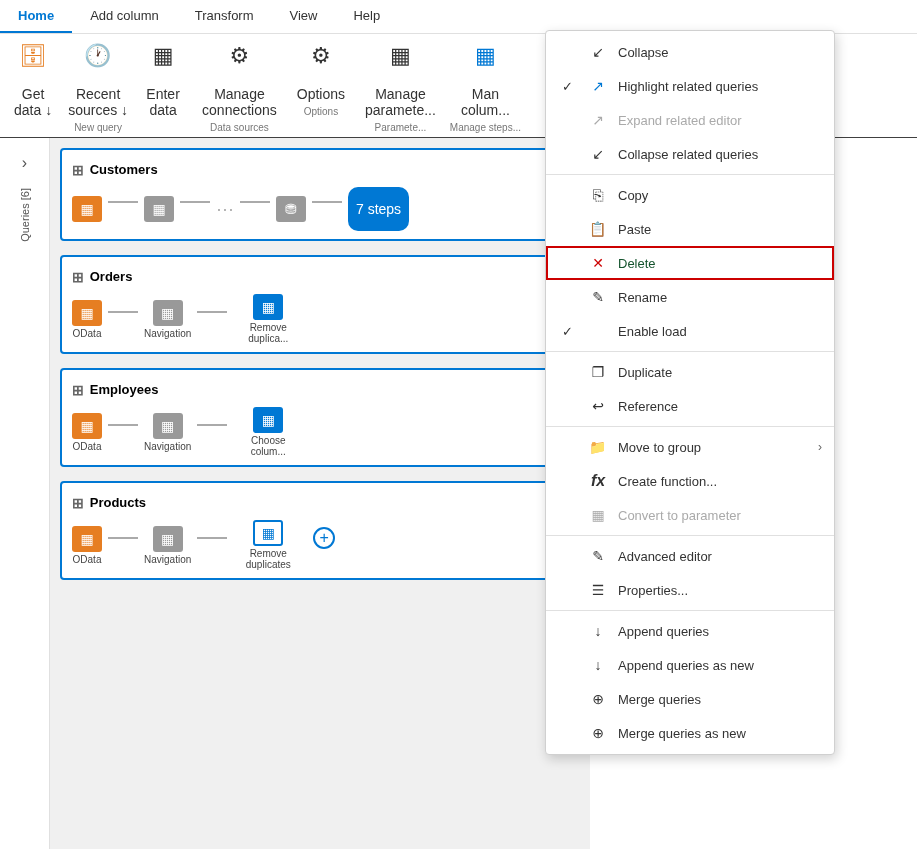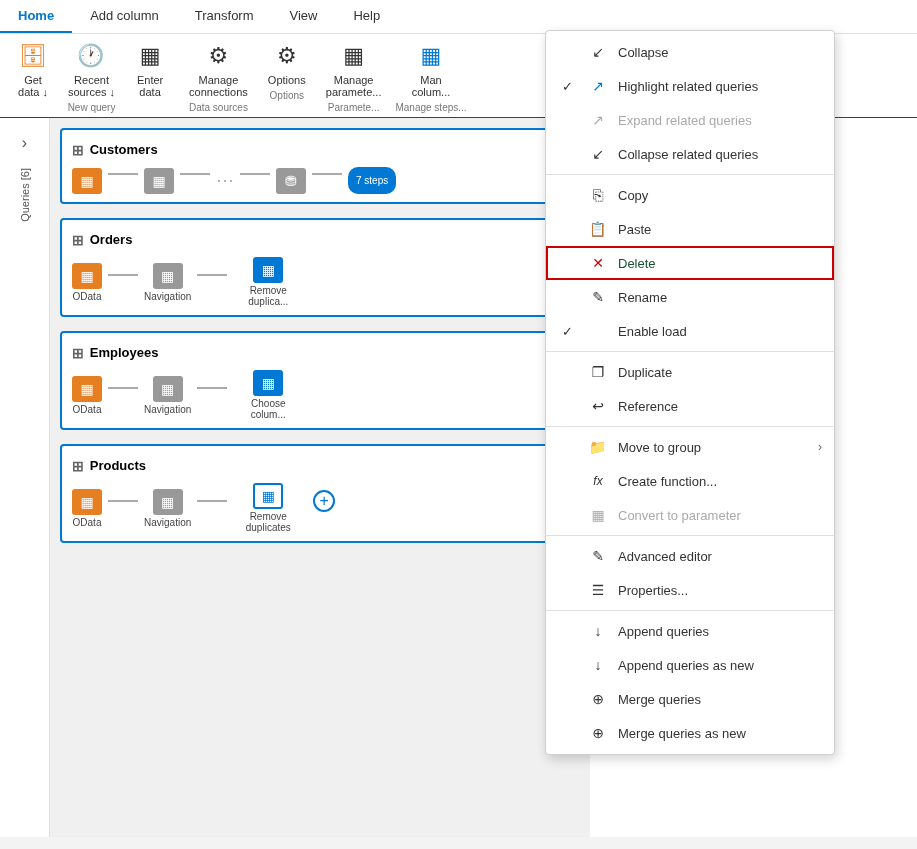--- a/index.html
+++ b/index.html
@@ -6,21 +6,21 @@
     body { font-family: 'Segoe UI', Arial, sans-serif; font-size: 13px; background: #f3f3f3; width: 917px; height: 849px; overflow: hidden; position: relative; }
 
     
     .ribbon { background: #fff; border-bottom: 1px solid #404040; }
     .ribbon-tabs { display: flex; border-bottom: 1px solid #e0e0e0; }
     .ribbon-tab { padding: 8px 18px; font-size: 13px; cursor: pointer; color: #333; }
     .ribbon-tab.active { color: #0078d4; border-bottom: 2px solid #0078d4; font-weight: 600; }
     .ribbon-content { display: flex; padding: 4px 8px; gap: 8px; align-items: flex-start; }
     .ribbon-btn { display: flex; flex-direction: column; align-items: center; cursor: pointer; padding: 2px 6px; border-radius: 3px; min-width: 50px; }
     .ribbon-btn .icon { width: 32px; height: 32px; display: flex; align-items: center; justify-content: center; font-size: 22px; }
-    .ribbon-btn .label { font-size: 11px; color: #333; text-align: center; margin-top: 2px; }
+    .ribbon-btn .label { font-size: 14px; color: #333; text-align: center; margin-top: 14px; }
     .ribbon-group-label { font-size: 10px; color: #777; text-align: center; width: 100%; margin-top: 2px; }
     .ribbon-group-wrap { display: flex; flex-direction: column; align-items: center; }
     .ribbon-group-items { display: flex; gap: 4px; align-items: flex-start; }
 
     
     .main { display: flex; height: calc(849px - 130px); }
 
     
     .sidebar { width: 50px; background: #fff; border-right: 1px solid #e0e0e0; display: flex; flex-direction: column; align-items: center; padding-top: 10px; }
     .sidebar-toggle { cursor: pointer; font-size: 16px; color: #555; padding: 6px; }
@@ -35,21 +35,21 @@
     .query-menu-btn { font-size: 16px; color: #666; cursor: pointer; padding: 2px 4px; }
     .query-steps { display: flex; align-items: center; gap: 4px; flex-wrap: nowrap; }
     .step-node { display: flex; flex-direction: column; align-items: center; }
     .step-icon { width: 30px; height: 26px; display: flex; align-items: center; justify-content: center; border-radius: 3px; }
     .step-icon.orange { background: #e67e22; color: white; font-size: 14px; }
     .step-icon.gray { background: #999; color: white; font-size: 14px; }
     .step-icon.blue { background: #0078d4; color: white; font-size: 14px; }
     .step-icon.blue-outline { border: 2px solid #0078d4; color: #0078d4; font-size: 14px; background: white; }
     .step-label { font-size: 10px; color: #444; margin-top: 2px; text-align: center; max-width: 70px; }
     .step-connector { width: 30px; height: 2px; background: #aaa; margin: 0 2px; margin-bottom: 14px; }
-    .steps-badge { background: #0078d4; color: white; border-radius: 10px; font-size: 10px; padding: 8px 8px; }
+    .steps-badge { background: #0078d4; color: white; border-radius: 10px; font-size: 14px; padding: 14px 8px; }
     .step-dot { width: 12px; height: 12px; border-radius: 50%; border: 2px solid #aaa; background: white; margin-bottom: 14px; }
     .step-dot.right { position: absolute; right: -7px; top: 50%; }
 
     
     .context-menu { position: absolute; top: 30px; left: 545px; background: #fff; border: 1px solid #d0d0d0; box-shadow: 2px 4px 12px rgba(0,0,0,0.18); border-radius: 4px; width: 290px; z-index: 100; padding: 4px 0; }
     .menu-item { display: flex; align-items: center; gap: 10px; padding: 7px 16px; cursor: pointer; font-size: 13px; color: #333; position: relative; }
     .menu-item.disabled { color: #aaa; cursor: default; }
     .menu-item.highlighted { outline: 2px solid #c00; outline-offset: -2px; }
     .menu-item .check { width: 16px; font-size: 13px; color: #333; flex-shrink: 0; }
     .menu-item .mi-icon { width: 20px; height: 20px; display: flex; align-items: center; justify-content: center; flex-shrink: 0; font-size: 14px; }
@@ -274,21 +274,21 @@
 
     <div class="menu-item">
       <span class="check checkmark">✓</span>
       <span class="mi-icon" style="color:#0078d4">↗</span>
       <span>Highlight related queries</span>
     </div>
 
     <div class="menu-item disabled">
       <span class="check"></span>
       <span class="mi-icon">↗</span>
-      <span>Expand related queries</span>
+      <span>Expand related editor</span>
     </div>
 
     <div class="menu-item">
       <span class="check"></span>
       <span class="mi-icon">↙</span>
       <span>Collapse related queries</span>
     </div>
     <hr class="menu-separator">
 
     <div class="menu-item">
@@ -337,21 +337,21 @@
 
     <div class="menu-item">
       <span class="check"></span>
       <span class="mi-icon">📁</span>
       <span>Move to group</span>
       <span class="arrow">›</span>
     </div>
 
     <div class="menu-item">
       <span class="check"></span>
-      <span class="mi-icon" style="font-style:italic;font-weight:normal;font-size:12px;text-align:center;">fx</span>
+      <span class="mi-icon" style="font-style:italic;font-weight:bold;font-size:16px;text-align:center;">fx</span>
       <span>Create function...</span>
     </div>
 
     <div class="menu-item disabled">
       <span class="check"></span>
       <span class="mi-icon">▦</span>
       <span>Convert to parameter</span>
     </div>
     <hr class="menu-separator">
 

